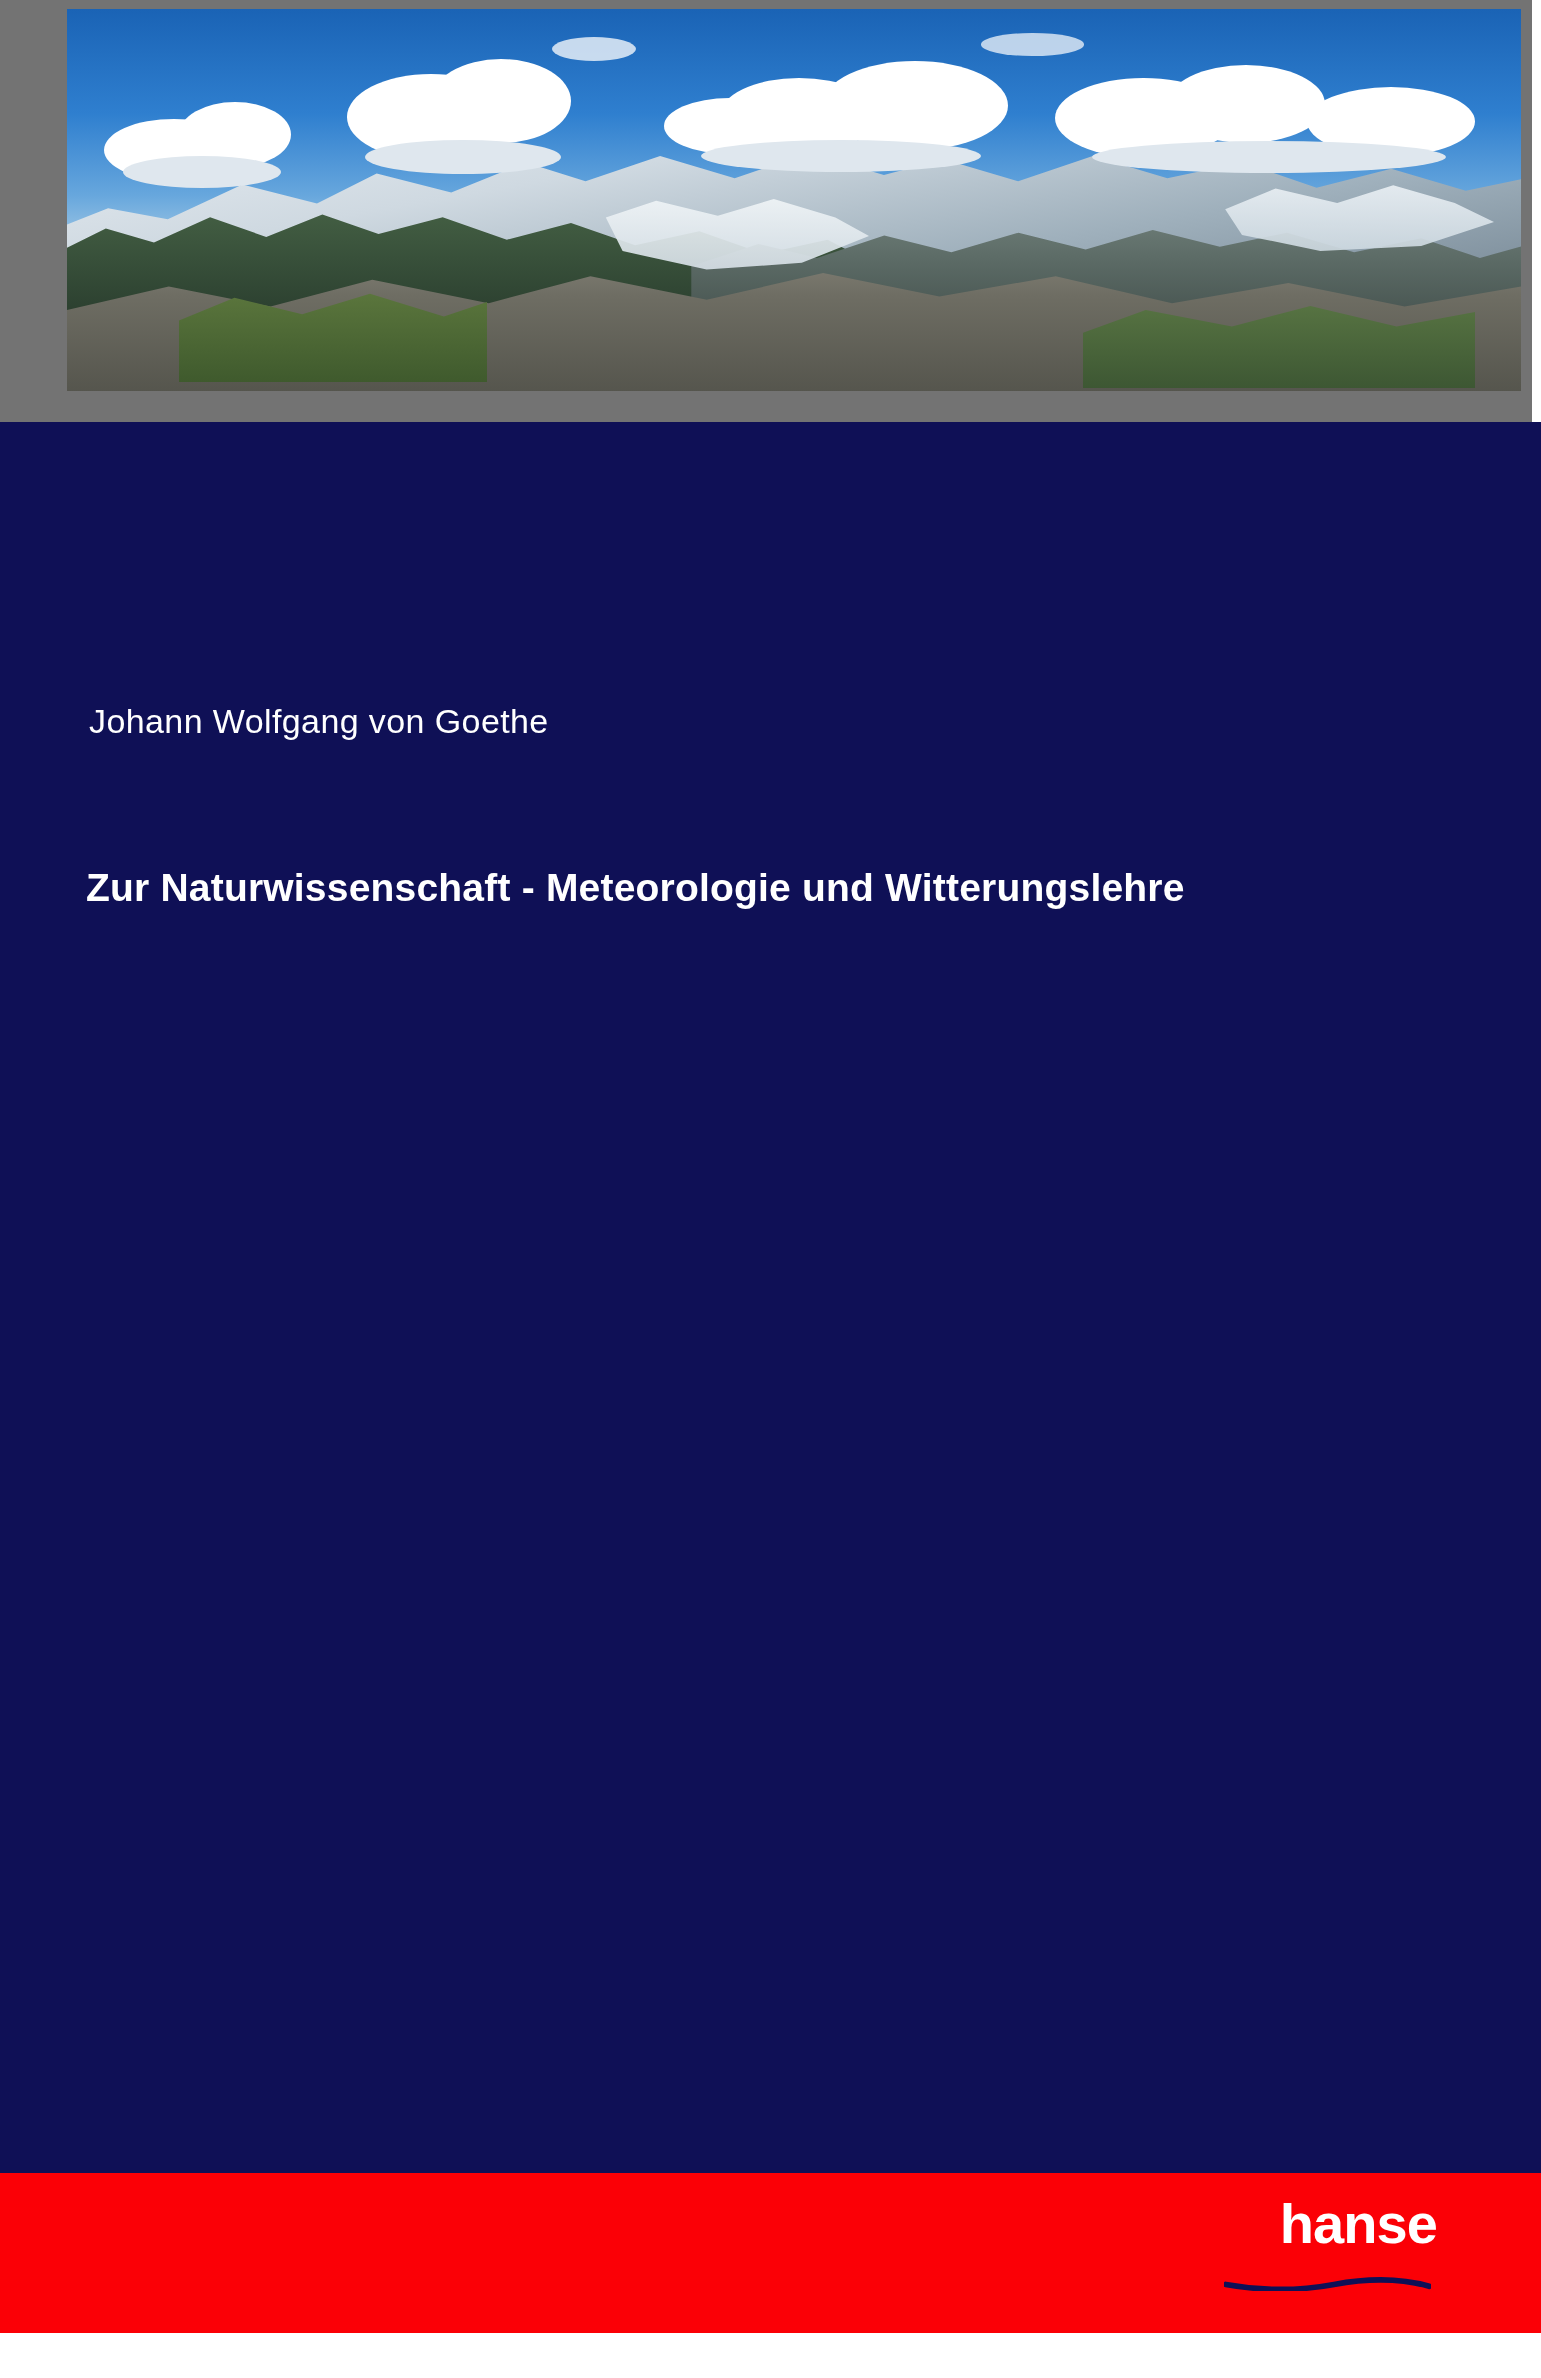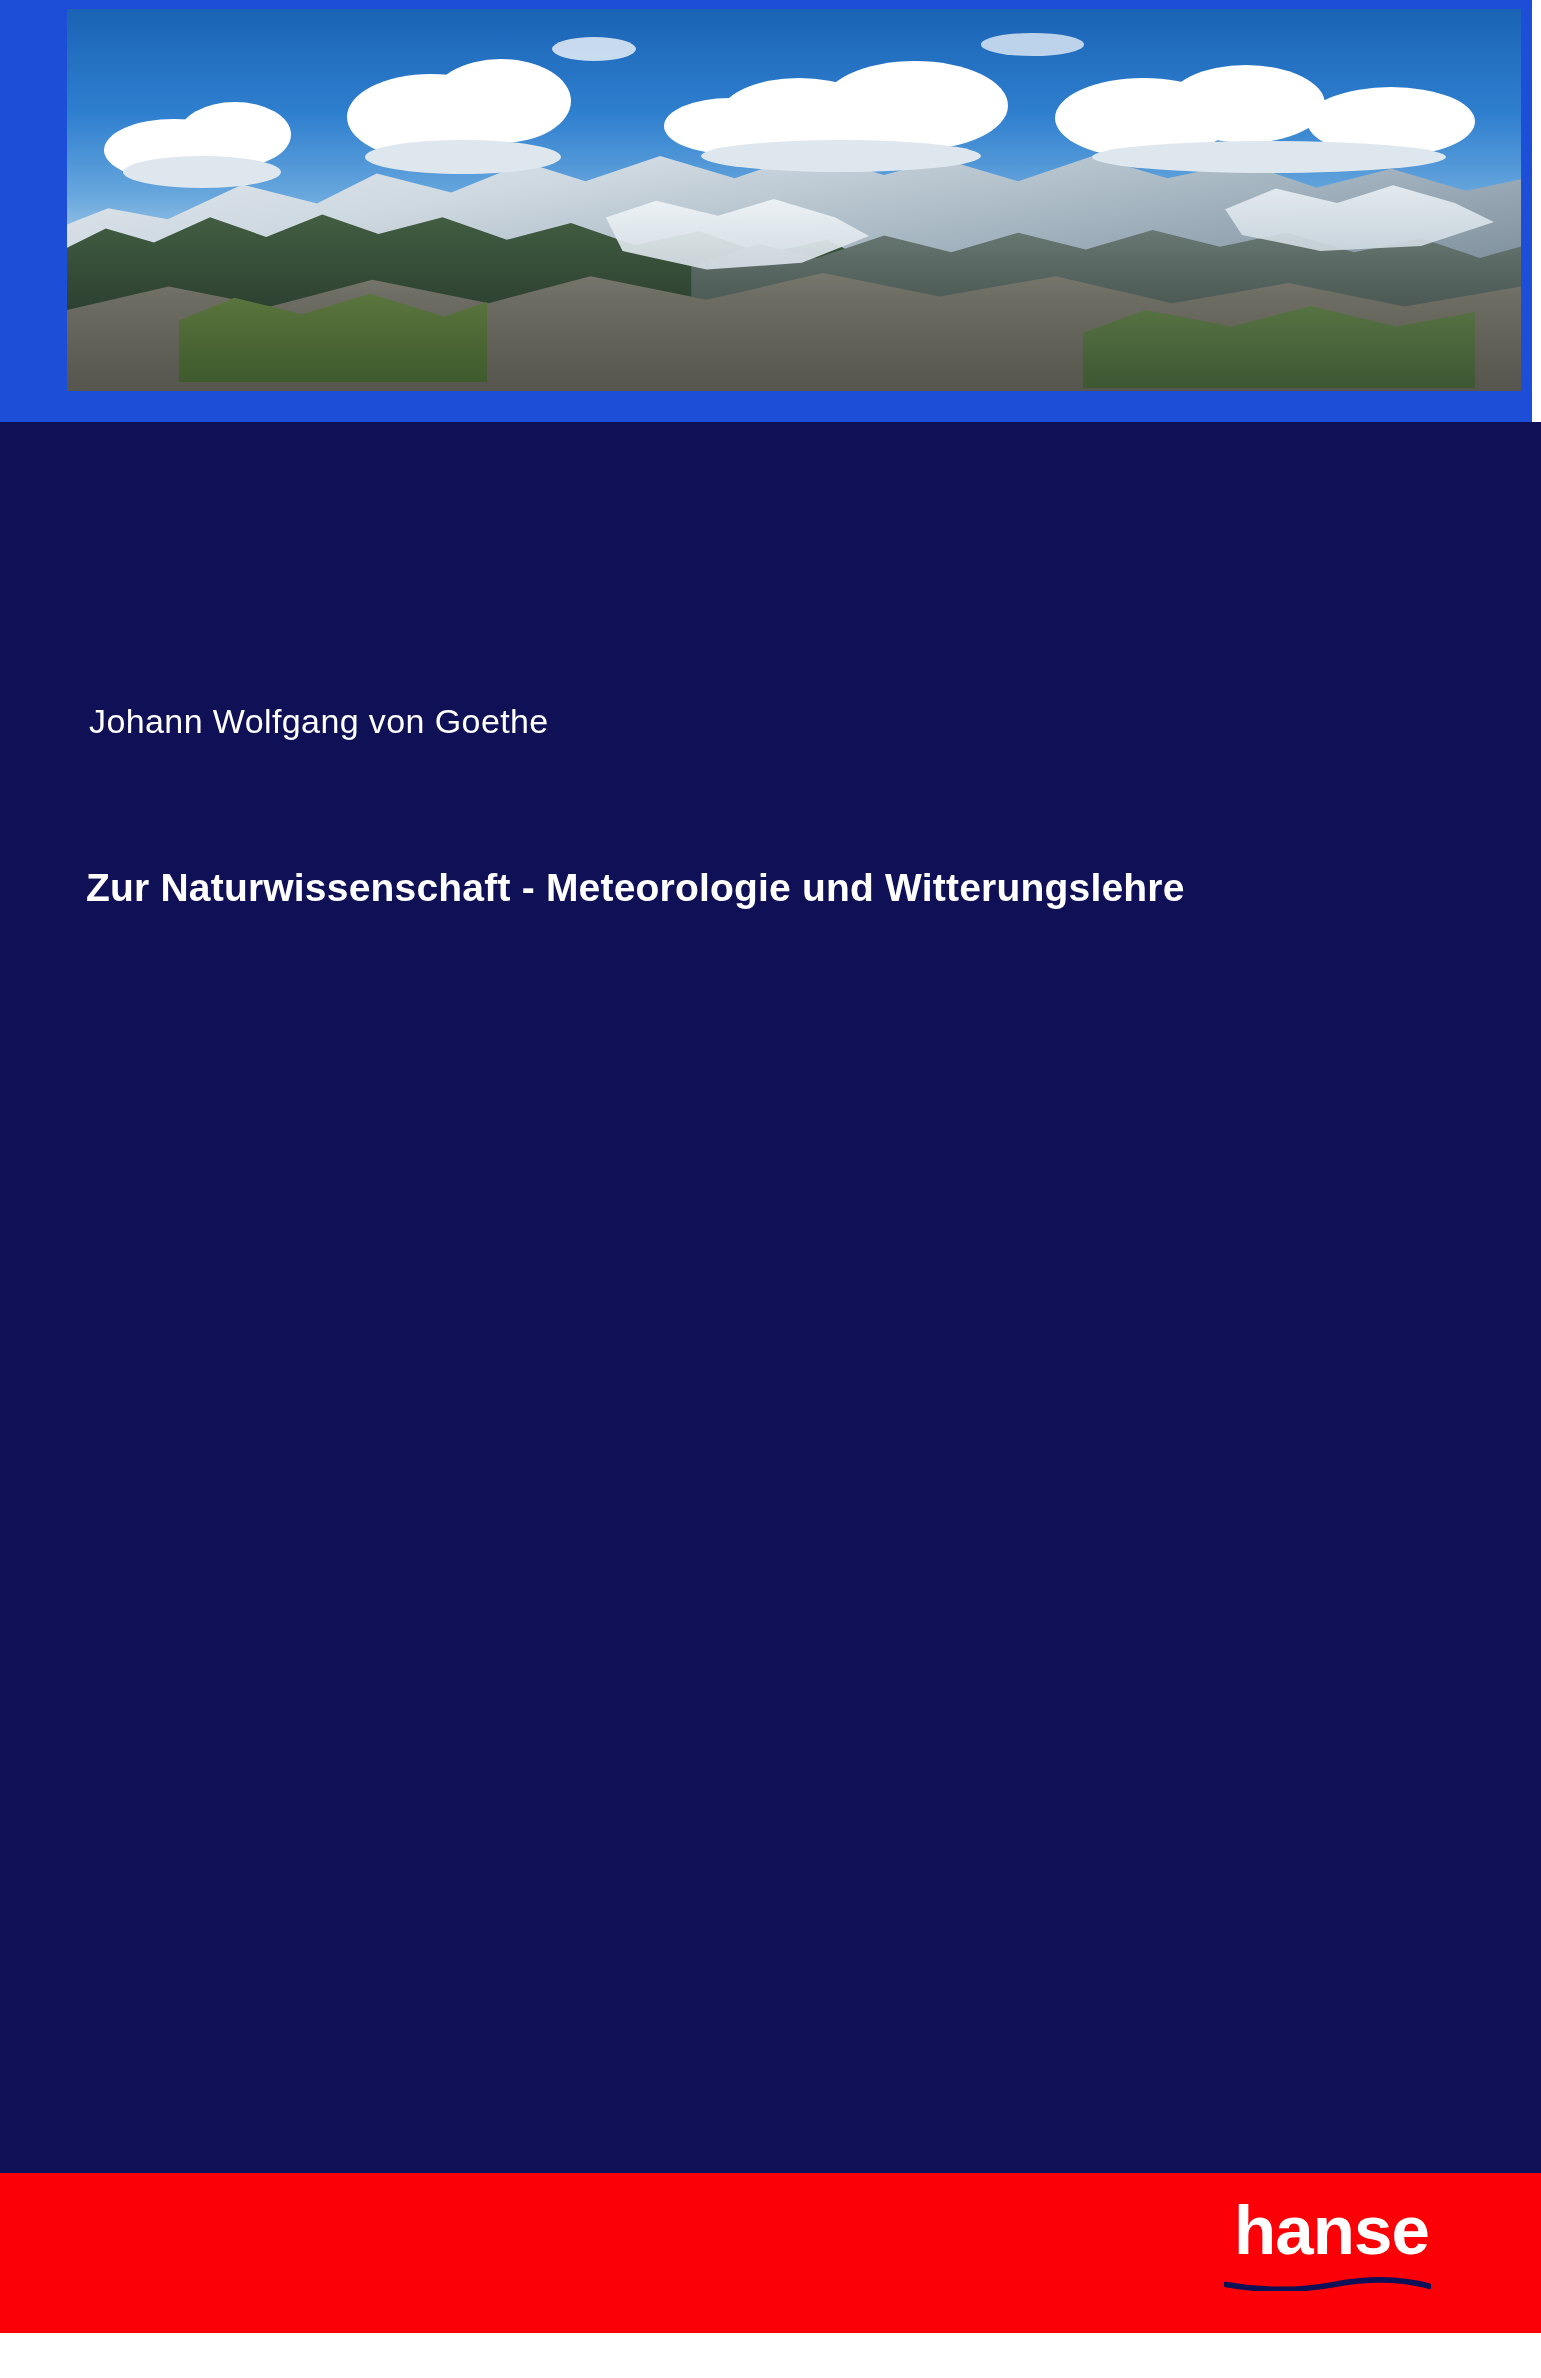--- a/index.html
+++ b/index.html
@@ -11,21 +11,21 @@
     width: 1542px;
     height: 2378px;
     font-family: "Liberation Sans", sans-serif;
     overflow: hidden;
   }
 
   .cover {
     position: relative;
     width: 1532px;
     height: 2378px;
-    background: #1d4ed8;
+    background: #737373;
   }
 
   
   .photo-band {
     position: absolute;
     left: 67px;
     top: 9.3px;
     width: 1454px;
     height: 382px;
     overflow: hidden;
@@ -179,24 +179,24 @@
   }
   .logo {
     position: absolute;
     right: 95px;
     top: 2196px;
     width: 252px;
     height: 103px;
   }
   .logo-text {
     position: absolute;
-    right: 8px;
+    right: 0;
     top: 0;
     color: #ffffff;
-    font-size: 69px;
+    font-size: 56px;
     font-weight: 700;
     letter-spacing: -0.9px;
     line-height: 1;
     margin-left: 22px;
   }
   .logo-swoosh {
     position: absolute;
     right: 5.6px;
     top: 80px;
     width: 207px;

